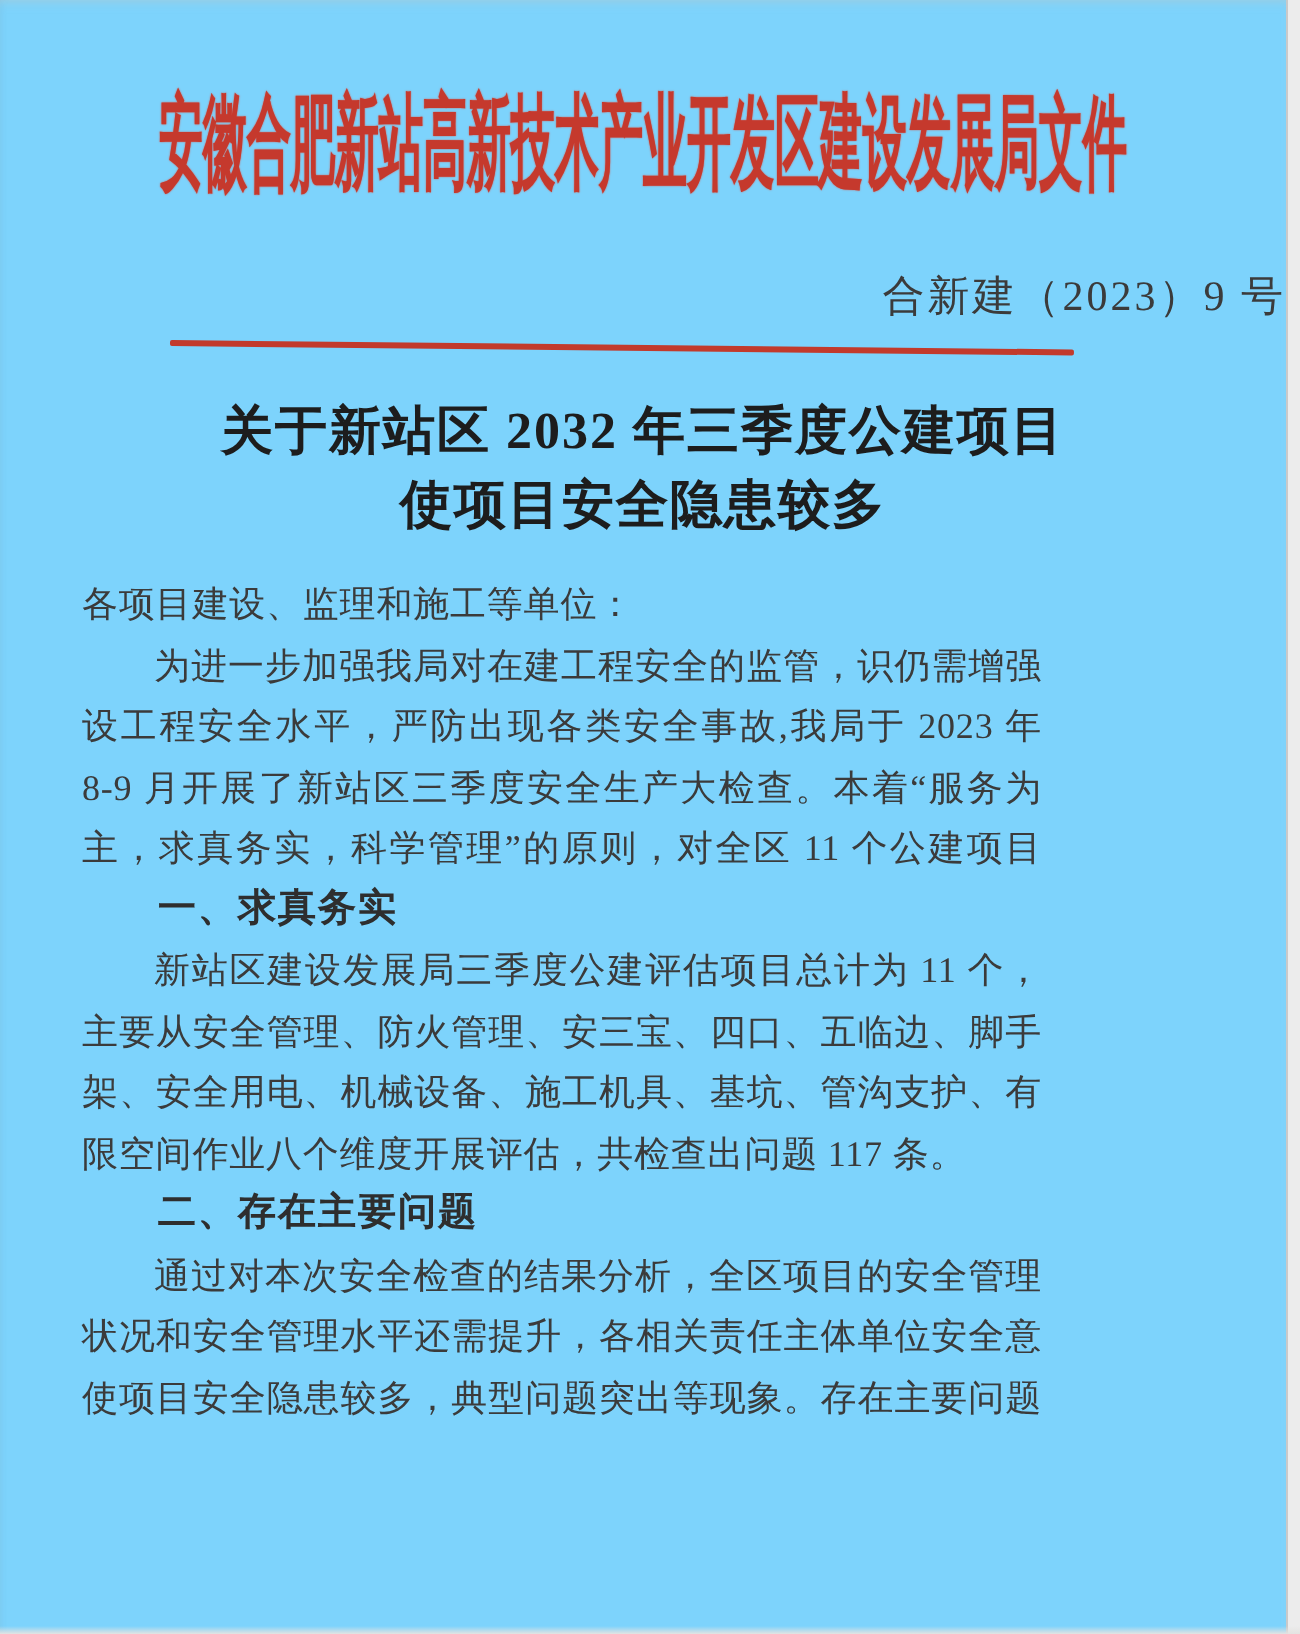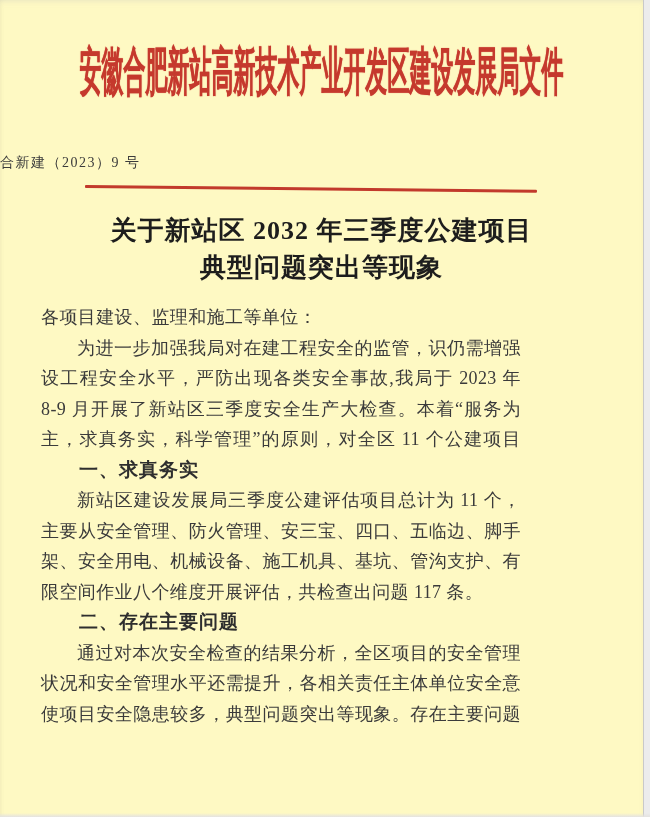--- a/index.html
+++ b/index.html
@@ -13,21 +13,21 @@
     font-family: "Liberation Serif", "DejaVu Serif", serif;
     overflow: hidden;
     position: relative;
   }
   .page {
     position: absolute;
     left: 0;
     top: 0;
     width: 643px;
     height: 817px;
-    background: #fef9c3;
+    background: #7dd3fc;
     border-right: 1px solid #c9c9c9;
     box-shadow: inset 0 4px 6px -4px rgba(200,198,190,0.55), inset 4px 0 6px -5px rgba(0,0,0,0.08);
   }
   .scan-edge-right {
     position: absolute;
     right: 0;
     top: 0;
     width: 6px;
     height: 817px;
     background: #ececec;
@@ -51,23 +51,23 @@
     font-size: 22px;
     line-height: 26px;
     font-weight: bold;
     color: #c5392d;
     letter-spacing: 0px;
     transform: scale(1, 2.35);
     transform-origin: center top;
     text-shadow: 0 0 0.6px #d4564a;
   }
   .doc-number {
-    margin-top: 41px;
-    text-align: left;
-    font-size: 14px;
+    margin-top: 26px;
+    text-align: right;
+    font-size: 21px;
     line-height: 24px;
     color: #3b3b3b;
     letter-spacing: 1.5px;
   }
   .red-line {
     margin-top: 10px;
     margin-left: 85px;
     width: 452px;
     height: 3px;
     background: #c23a2c;
@@ -121,21 +121,21 @@
   <div class="agency-wrap">
     <span class="agency-inner">安徽合肥新站高新技术产业开发区建设发展局文件</span>
   </div>
 
   <div class="doc-number">合新建（2023）9 号</div>
 
   <div class="red-line"></div>
 
   <div class="doc-title">
     <div>关于新站区 2032 年三季度公建项目</div>
-    <div>典型问题突出等现象</div>
+    <div>使项目安全隐患较多</div>
   </div>
 
   <div class="doc-body">
       <div class="line">各项目建设、监理和施工等单位：</div>
       <div class="line indent justify">为进一步加强我局对在建工程安全的监管，识仍需增强</div>
       <div class="line justify">设工程安全水平，严防出现各类安全事故,我局于 2023 年</div>
       <div class="line justify">8-9 月开展了新站区三季度安全生产大检查。本着“服务为</div>
       <div class="line justify">主，求真务实，科学管理”的原则，对全区 11 个公建项目</div>
       <div class="line heading indent">一、求真务实</div>
       <div class="line indent justify">新站区建设发展局三季度公建评估项目总计为 11 个，</div>

